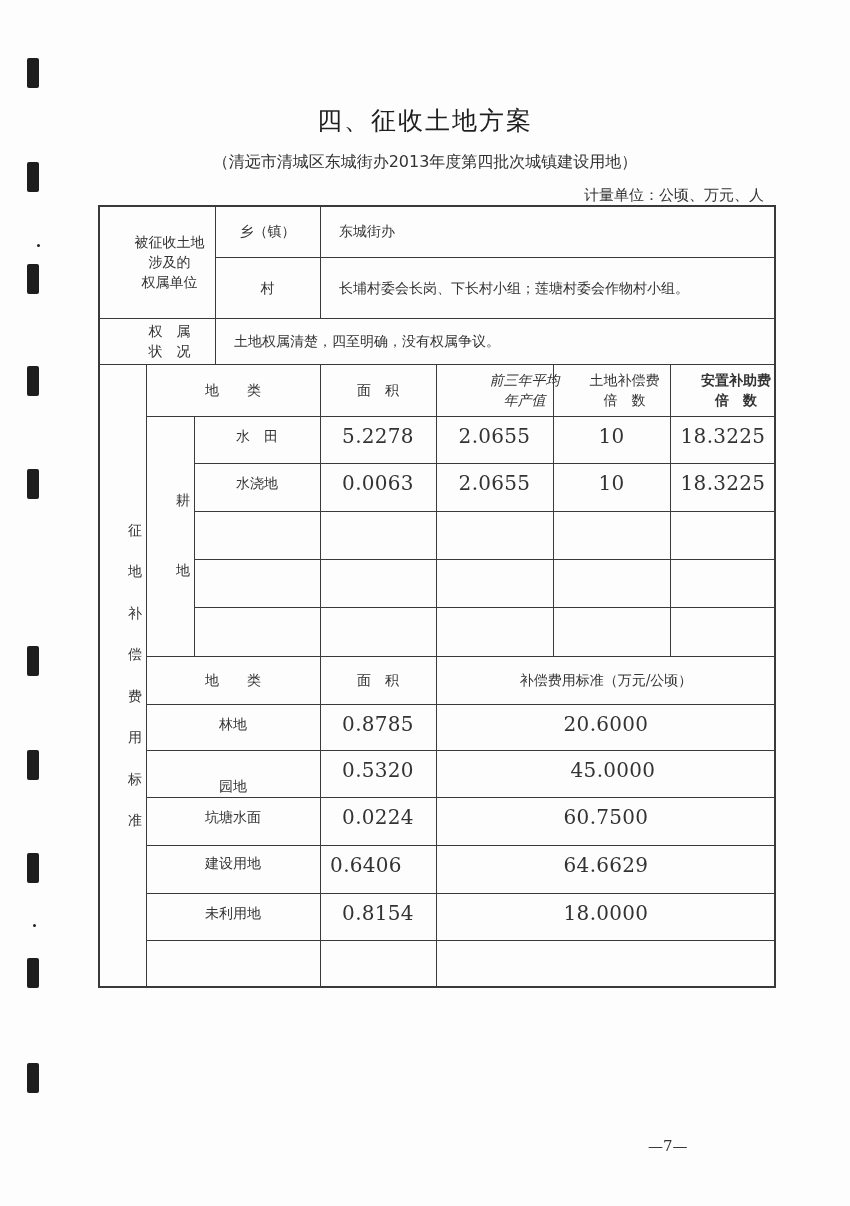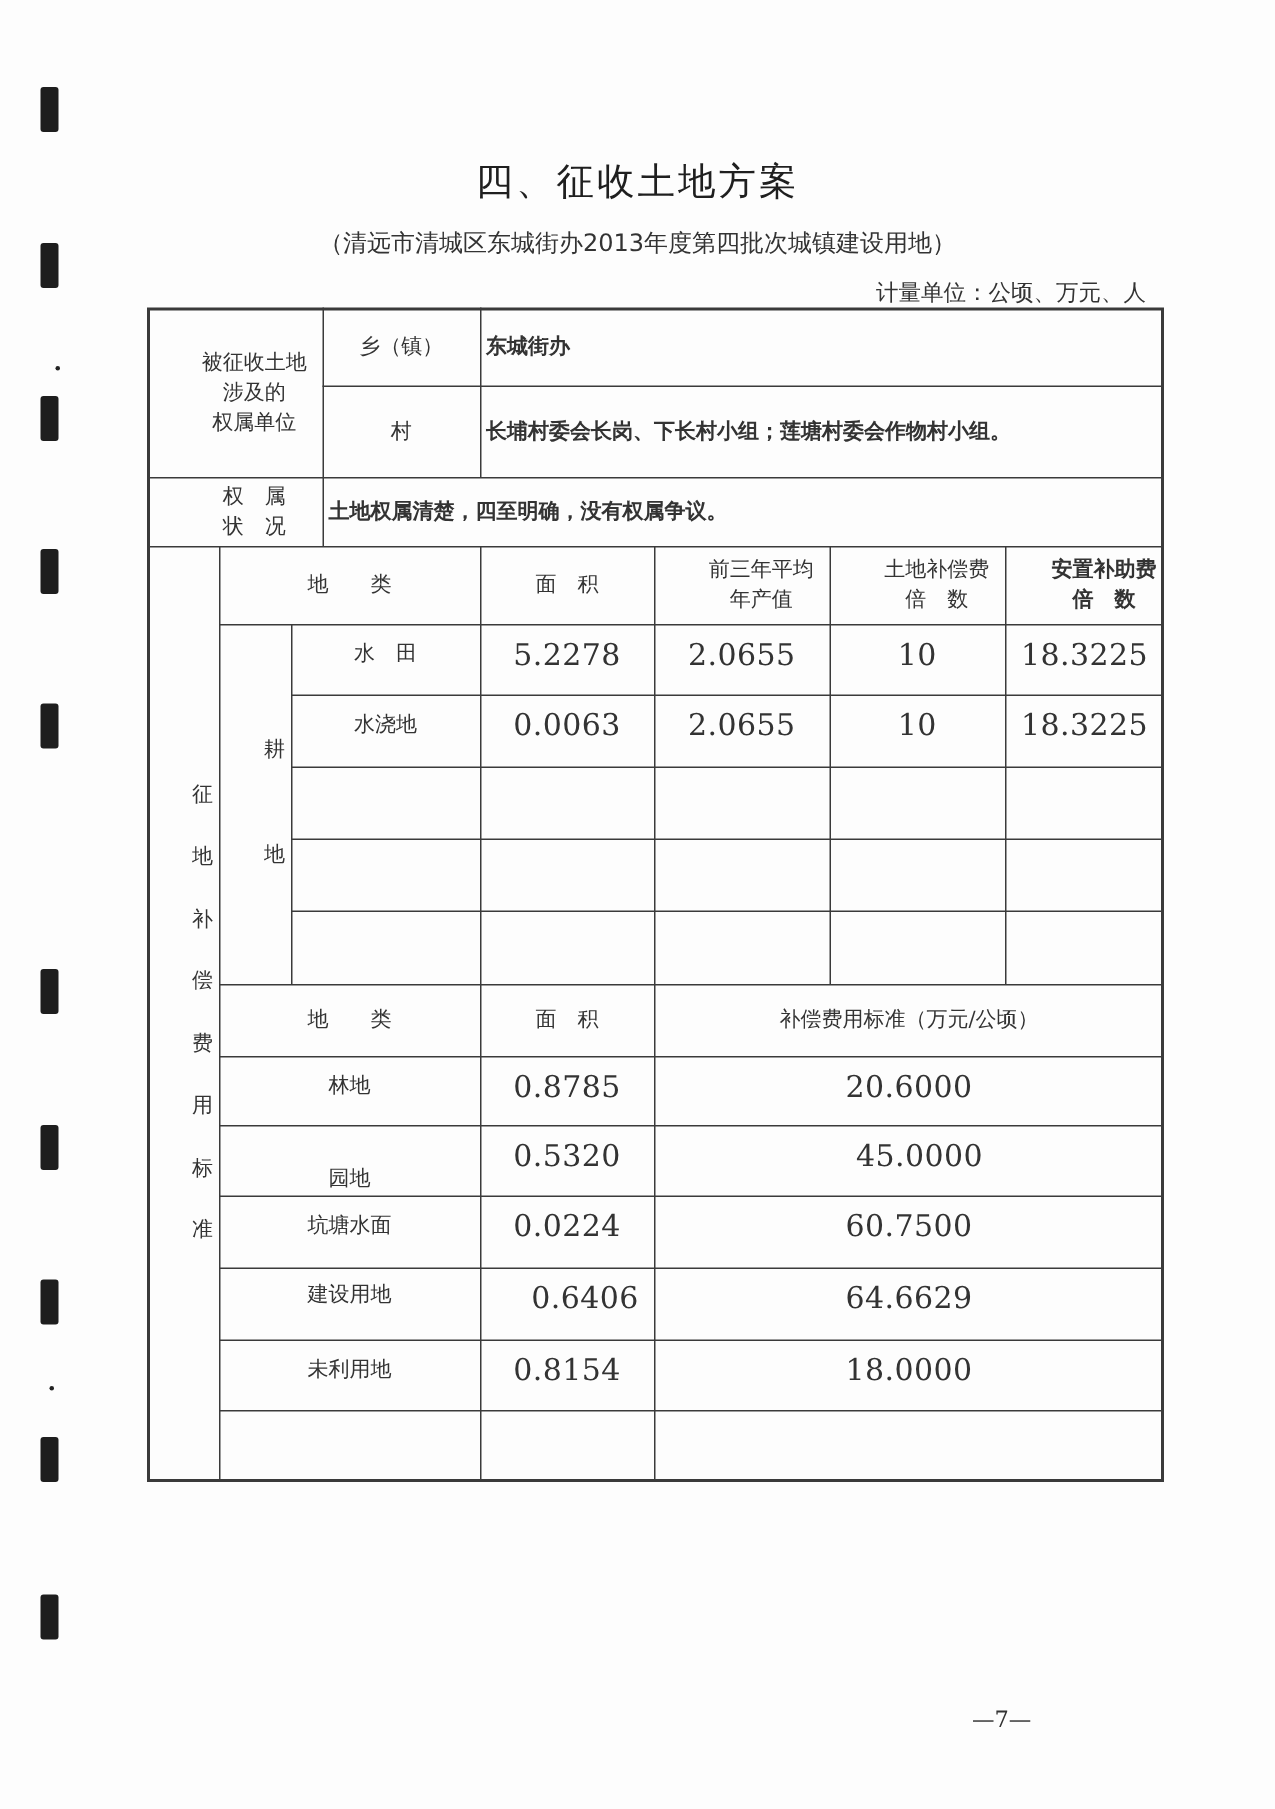--- a/index.html
+++ b/index.html
@@ -15,21 +15,21 @@
   .title { left: 0; width: 850px; top: 104px; text-align: center; font-size: 25px; letter-spacing: 2px; color: #1f1f1f;
            font-family: "DejaVu Sans", "Liberation Sans", sans-serif; }
   .subtitle { left: 0; width: 850px; top: 152px; text-align: center; font-size: 16px; color: #333;
               font-family: "DejaVu Sans", "Liberation Sans", sans-serif; }
   .unit { right: 86px; top: 186px; font-size: 15px; color: #333; }
   .line-h { position: absolute; height: 0; border-top: 1.5px solid #3a3a3a; }
   .line-v { position: absolute; width: 0; border-left: 1.5px solid #3a3a3a; }
   .outer { position: absolute; left: 98px; top: 205px; width: 678px; height: 783px; border: 2px solid #3a3a3a; box-sizing: border-box; }
   .cell { position: absolute; display: flex; align-items: center; justify-content: center; text-align: center;
           font-size: 14px; line-height: 20px; color: #333; box-sizing: border-box; }
-  .cell.left { justify-content: flex-start; padding-left: 4px; font-weight: bold; }
+  .cell.left { justify-content: flex-start; padding-left: 19px; }
   .cell.top { align-items: flex-start; padding-top: 10px; text-align: center; }
   .num { font-family: "DejaVu Serif", "Liberation Serif", serif; font-size: 20px; letter-spacing: 0.3px; }
   .vert { flex-direction: column; }
   .vert span { display: block; line-height: 20px; margin-left: 26px; }
   .pageno { left: 648px; top: 1137px; font-size: 15px; color: #333; }
 </style>
 </head>
 <body>
 
 <div class="mark" style="top:58px;height:30px;"></div>
@@ -106,21 +106,21 @@
   <span>准</span>
 </div>
 
 <div class="cell vert" style="left:146px;top:490px;width:48px;height:90px;justify-content:space-between;">
   <span>耕</span>
   <span>地</span>
 </div>
 
 <div class="cell" style="left:146px;top:364px;width:174px;height:52px;">地　　类</div>
 <div class="cell" style="left:320px;top:364px;width:116px;height:52px;">面　积</div>
-<div class="cell vert" style="left:436px;top:364px;width:117px;height:52px;">
+<div class="cell vert" style="left:453px;top:364px;width:117px;height:52px;font-style:italic;">
   <span>前三年平均</span>
   <span>年产值</span>
 </div>
 <div class="cell vert" style="left:553px;top:364px;width:117px;height:52px;">
   <span>土地补偿费</span>
   <span>倍　数</span>
 </div>
 <div class="cell vert" style="left:670px;top:364px;width:106px;height:52px;font-weight:bold;">
   <span>安置补助费</span>
   <span>倍　数</span>
@@ -148,20 +148,20 @@
 
 <div class="cell top" style="left:146px;top:750px;width:174px;height:47px;margin-top:16px;">园地</div>
 <div class="cell top num" style="left:320px;top:750px;width:116px;height:47px;">0.5320</div>
 <div class="cell top num" style="left:436px;top:750px;width:340px;height:47px;padding-left:14px;">45.0000</div>
 
 <div class="cell top" style="left:146px;top:797px;width:174px;height:48px;">坑塘水面</div>
 <div class="cell top num" style="left:320px;top:797px;width:116px;height:48px;">0.0224</div>
 <div class="cell top num" style="left:436px;top:797px;width:340px;height:48px;">60.7500</div>
 
 <div class="cell top" style="left:146px;top:843px;width:174px;height:48px;">建设用地</div>
-<div class="cell top num" style="left:332px;top:845px;width:116px;height:48px;">0.6406</div>
+<div class="cell top num" style="left:308px;top:845px;width:116px;height:48px;">0.6406</div>
 <div class="cell top num" style="left:436px;top:845px;width:340px;height:48px;">64.6629</div>
 
 <div class="cell top" style="left:146px;top:893px;width:174px;height:47px;">未利用地</div>
 <div class="cell top num" style="left:320px;top:893px;width:116px;height:47px;">0.8154</div>
 <div class="cell top num" style="left:436px;top:893px;width:340px;height:47px;">18.0000</div>
 
 <div class="abs pageno">—7—</div>
 
 </body></html>

